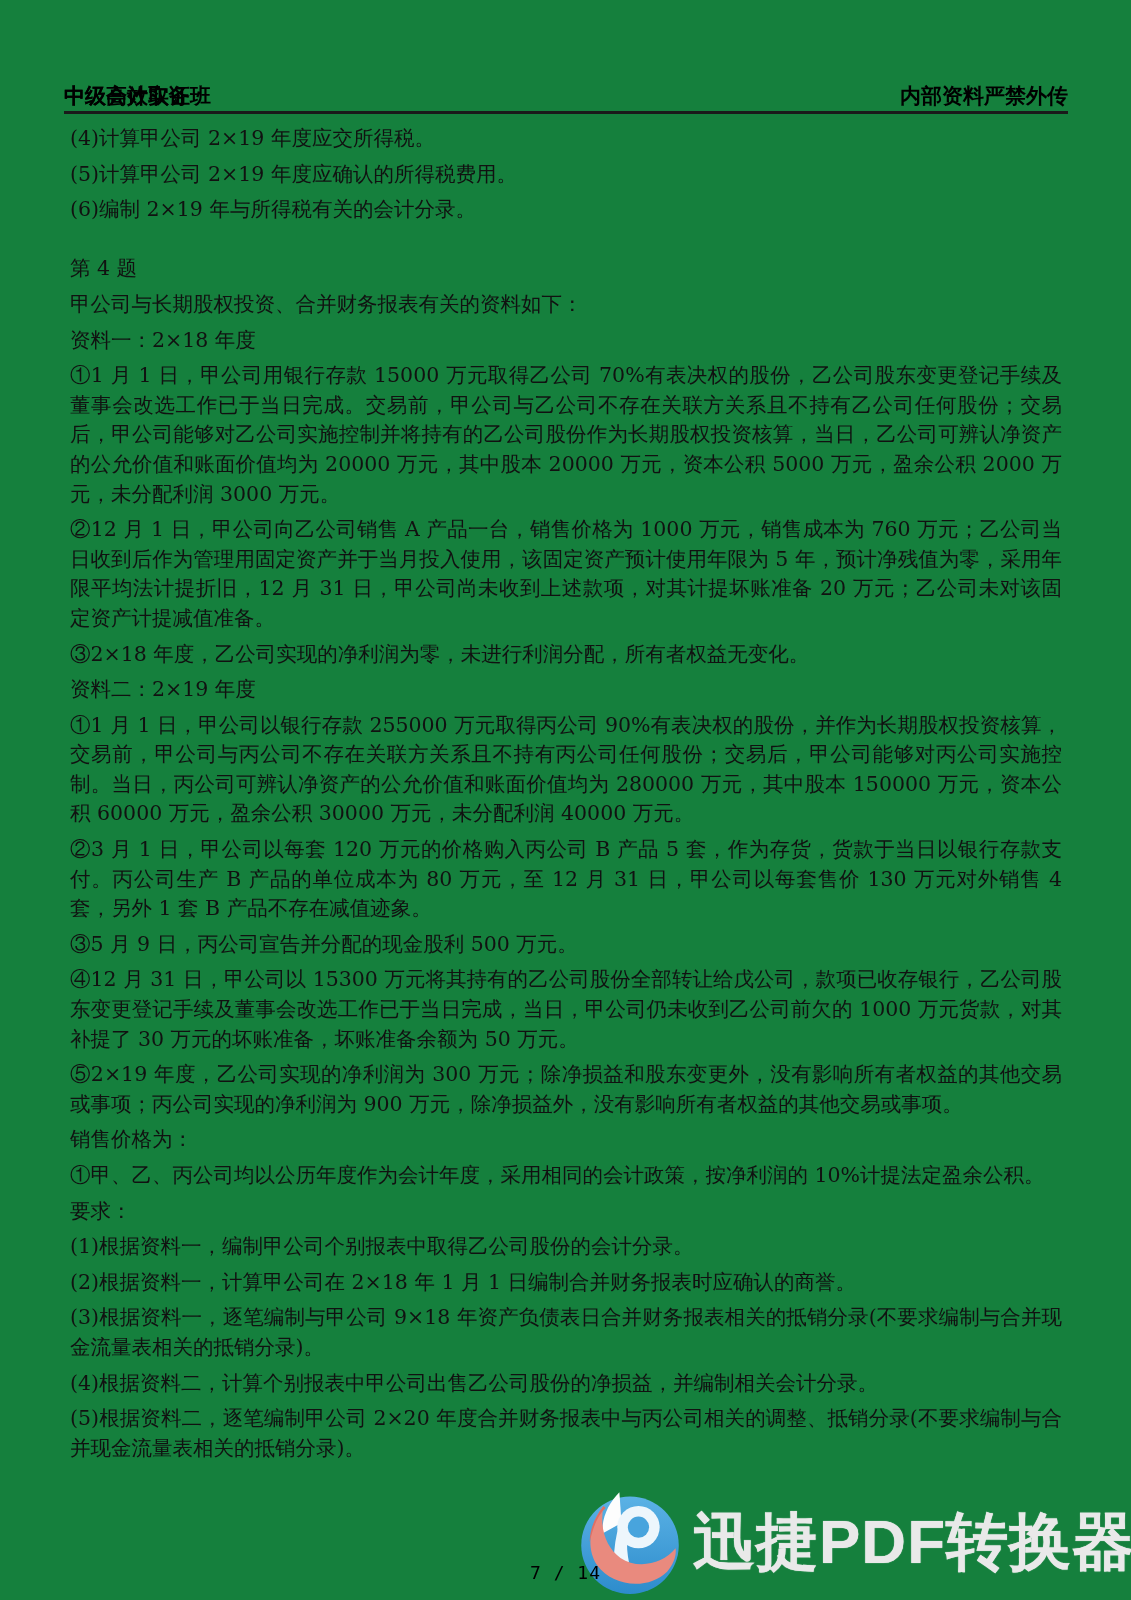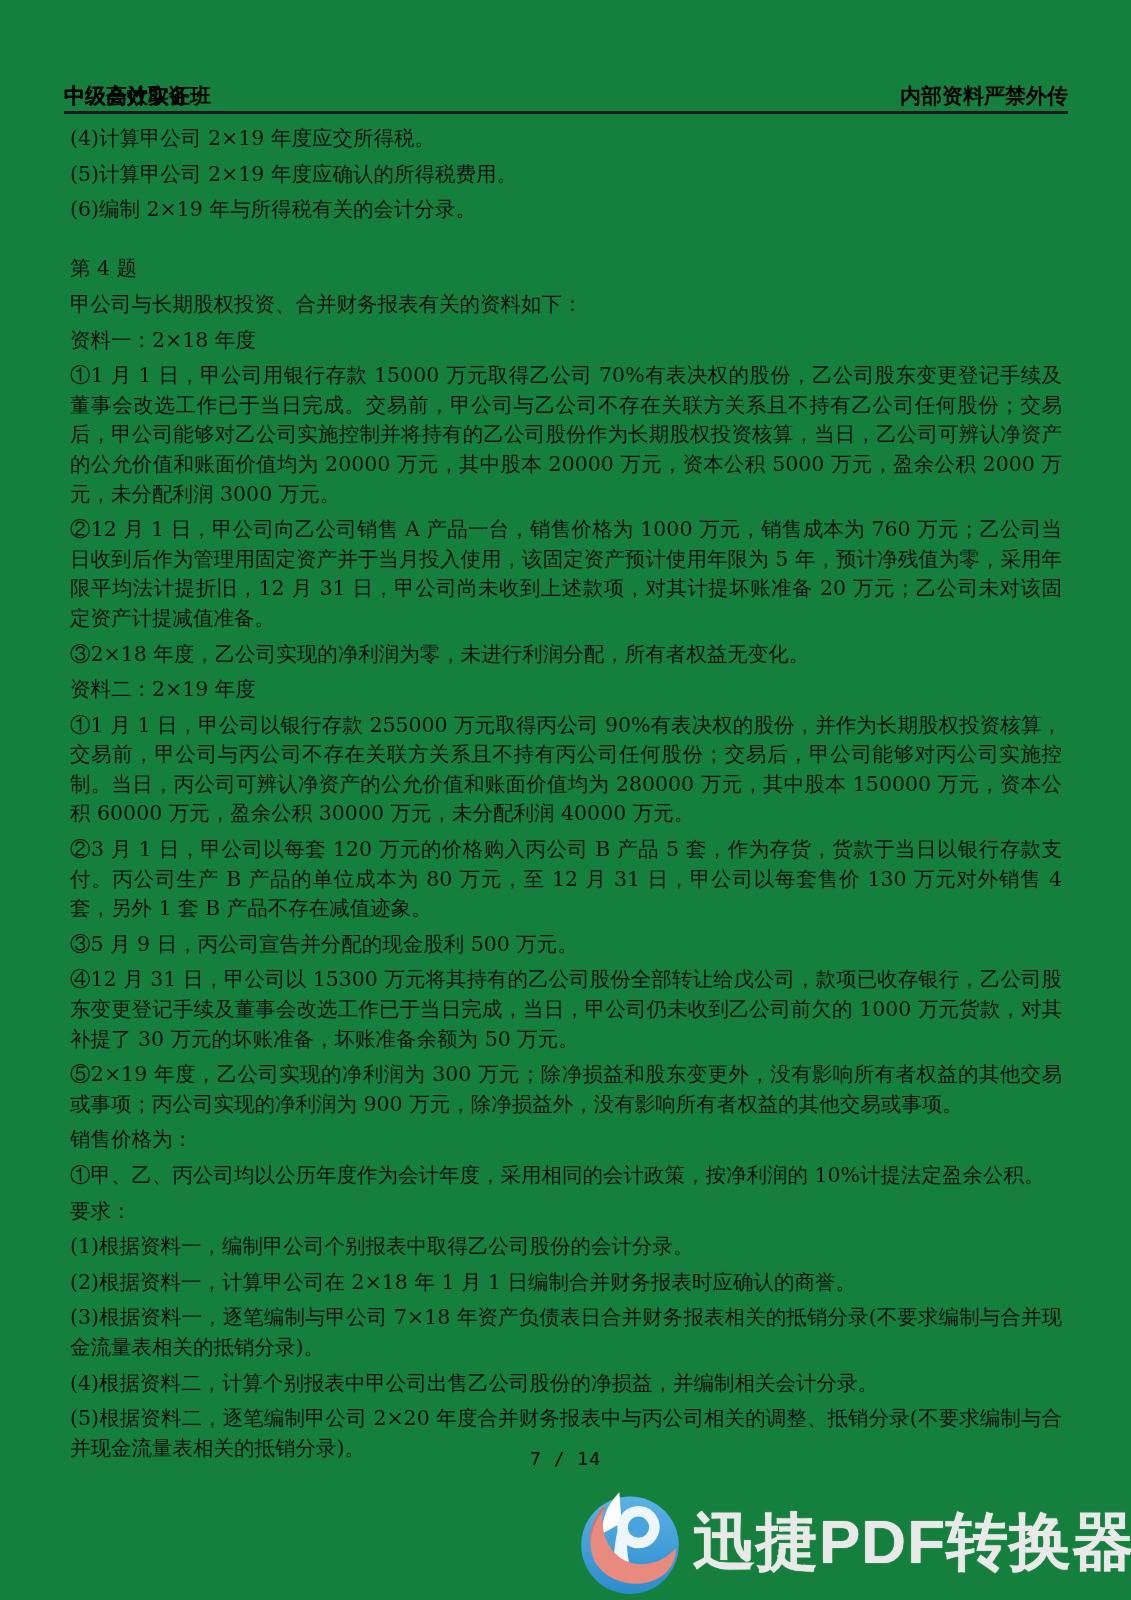--- a/index.html
+++ b/index.html
@@ -19,21 +19,21 @@
   .hdr .h-right{position:absolute;right:0;top:0;}
   .hdr-rule{position:absolute;left:64px;right:63px;top:111px;height:3px;background:#1a1a1a;}
 
   
   .doc{position:absolute;left:64px;top:118px;width:1004px;
        font-size:20.5px;line-height:29.6px;text-align:justify;color:#111;}
   .doc p{margin:6px;padding:0;}
   .doc p.gap-above{margin-top:29.6px;}
 
   
-  .pageno{position:absolute;left:0;top:1448px;width:1131px;text-align:center;
+  .pageno{position:absolute;left:0;top:1562px;width:1131px;text-align:center;
           font-family:"DejaVu Sans Mono","Liberation Mono",monospace;
           font-size:18px;color:#000;z-index:5;letter-spacing:1px;}
   .watermark{position:absolute;left:577px;top:1489px;height:106px;
              display:flex;align-items:center;z-index:1;}
   .watermark .logo{width:106px;height:106px;flex:0 0 auto;}
   .watermark .wm-text{
       font-family:"Liberation Sans","DejaVu Sans",sans-serif;
       font-weight:bold;font-size:62px;color:#e9e9e9;
       white-space:nowrap;margin-left:10px;letter-spacing:1px;
       text-shadow:0 0 1px #f2f2f2;}
@@ -64,21 +64,21 @@
     <p>①1 月 1 日，甲公司以银行存款 255000 万元取得丙公司 90%有表决权的股份，并作为长期股权投资核算，交易前，甲公司与丙公司不存在关联方关系且不持有丙公司任何股份；交易后，甲公司能够对丙公司实施控制。当日，丙公司可辨认净资产的公允价值和账面价值均为 280000 万元，其中股本 150000 万元，资本公积 60000 万元，盈余公积 30000 万元，未分配利润 40000 万元。</p>
     <p>②3 月 1 日，甲公司以每套 120 万元的价格购入丙公司 B 产品 5 套，作为存货，货款于当日以银行存款支付。丙公司生产 B 产品的单位成本为 80 万元，至 12 月 31 日，甲公司以每套售价 130 万元对外销售 4 套，另外 1 套 B 产品不存在减值迹象。</p>
     <p>③5 月 9 日，丙公司宣告并分配的现金股利 500 万元。</p>
     <p>④12 月 31 日，甲公司以 15300 万元将其持有的乙公司股份全部转让给戊公司，款项已收存银行，乙公司股东变更登记手续及董事会改选工作已于当日完成，当日，甲公司仍未收到乙公司前欠的 1000 万元货款，对其补提了 30 万元的坏账准备，坏账准备余额为 50 万元。</p>
     <p>⑤2×19 年度，乙公司实现的净利润为 300 万元；除净损益和股东变更外，没有影响所有者权益的其他交易或事项；丙公司实现的净利润为 900 万元，除净损益外，没有影响所有者权益的其他交易或事项。</p>
     <p>销售价格为：</p>
     <p>①甲、乙、丙公司均以公历年度作为会计年度，采用相同的会计政策，按净利润的 10%计提法定盈余公积。</p>
     <p>要求：</p>
     <p>(1)根据资料一，编制甲公司个别报表中取得乙公司股份的会计分录。</p>
     <p>(2)根据资料一，计算甲公司在 2×18 年 1 月 1 日编制合并财务报表时应确认的商誉。</p>
-    <p>(3)根据资料一，逐笔编制与甲公司 7×18 年资产负债表日合并财务报表相关的抵销分录(不要求编制与合并现金流量表相关的抵销分录)。</p>
+    <p>(3)根据资料一，逐笔编制与甲公司 9×18 年资产负债表日合并财务报表相关的抵销分录(不要求编制与合并现金流量表相关的抵销分录)。</p>
     <p>(4)根据资料二，计算个别报表中甲公司出售乙公司股份的净损益，并编制相关会计分录。</p>
     <p>(5)根据资料二，逐笔编制甲公司 2×20 年度合并财务报表中与丙公司相关的调整、抵销分录(不要求编制与合并现金流量表相关的抵销分录)。</p>
   </div>
 
   <div class="watermark">
     <svg class="logo" viewBox="0 0 100 100">
       <defs>
         <linearGradient id="lg" x1="0" y1="0" x2="0" y2="1">
           <stop offset="0" stop-color="#5bb2e5"></stop>
           <stop offset="1" stop-color="#2d8ccc"></stop>

